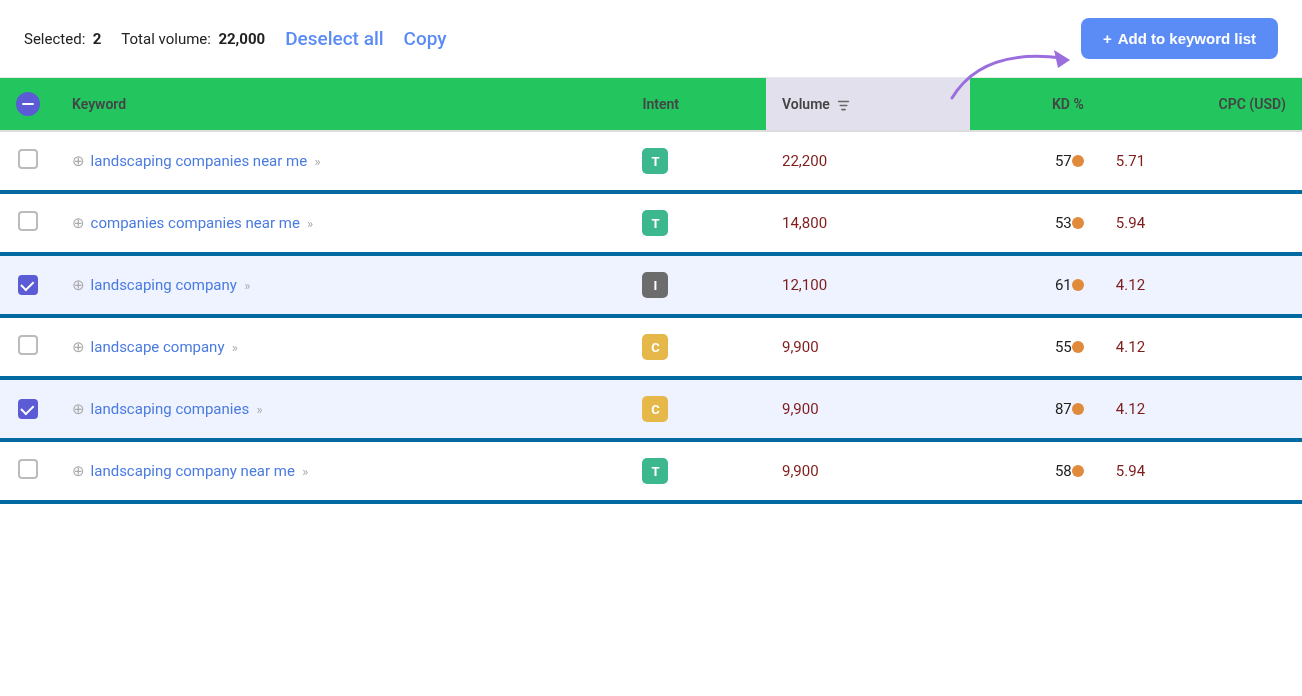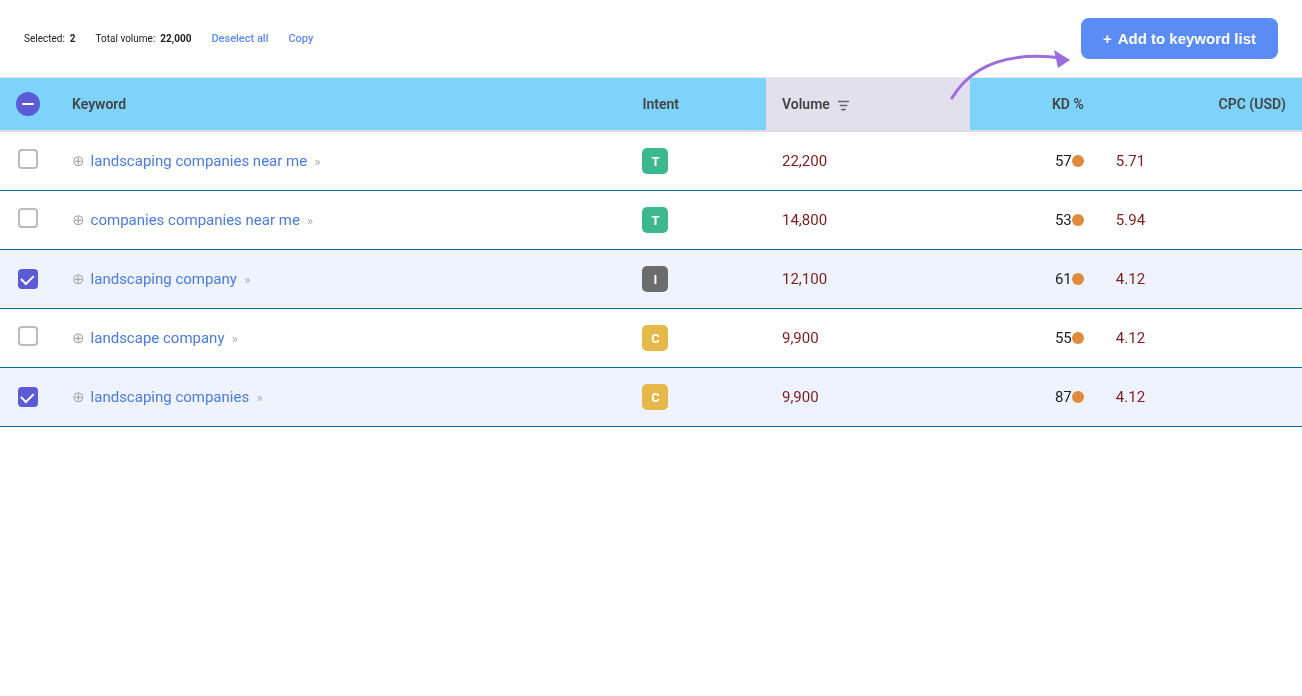--- a/index.html
+++ b/index.html
@@ -13,28 +13,28 @@
     
     .top-bar {
       display: flex;
       align-items: center;
       padding: 18px 24px;
       gap: 20px;
       border-bottom: 1px solid #e8e8e8;
       position: relative;
     }
     .top-bar-selected {
-      font-size: 10px;
+      font-size: 15px;
       color: #222;
     }
     .top-bar-selected strong { font-weight: 700; }
     .top-bar-link {
       color: #5b8cf5;
       cursor: pointer;
-      font-size: 11px;
+      font-size: 19px;
       font-weight: 500;
     }
 
     .add-keyword-btn {
       margin-left: auto;
       background: #5b8cf5;
       color: #fff;
       border: none;
       border-radius: 8px;
       padding: 12px 22px;
@@ -58,21 +58,21 @@
     
     .table-wrap {
       width: 100%;
       overflow-x: auto;
     }
     table {
       width: 100%;
       border-collapse: collapse;
     }
     thead tr {
-      background: #7dd3fc;
+      background: #22c55e;
     }
     thead th {
       padding: 14px 16px;
       text-align: left;
       font-weight: 600;
       color: #444;
       font-size: 14px;
       border-bottom: 2px solid #ddd;
     }
     thead th.col-volume {
@@ -82,21 +82,21 @@
       text-align: right;
     }
 
     
     .checkbox-header {
       width: 40px;
       text-align: center !important;
     }
 
     tbody tr {
-      border-bottom: 1px solid #0369a1;
+      border-bottom: 4px solid #0369a1;
       background: #fff;
     }
     tbody tr.selected-row {
       background: #eef3ff;
       margin-left: 47px;
     }
 
     td {
       padding: 16px 16px;
       vertical-align: middle;
@@ -337,15 +337,28 @@
           <td><span class="intent-badge intent-C">C</span></td>
           <td class="col-right">9,900</td>
           <td>
             <div class="kd-cell">
               <span>87</span>
               <span class="kd-dot"></span>
             </div>
           </td>
           <td class="col-right">4.12</td>
         </tr>
+        <tr>
+          <td class="checkbox-cell"><div class="custom-checkbox"></div></td>
+          <td class="keyword-cell"><span class="kw-icon">⊕</span><span style="cursor:pointer">landscaping company near me</span><span class="kw-chevron"> »</span></td>
+          <td><span class="intent-badge intent-T">T</span></td>
+          <td class="col-right">9,900</td>
+          <td>
+            <div class="kd-cell">
+              <span>58</span>
+              <span class="kd-dot"></span>
+            </div>
+          </td>
+          <td class="col-right">5.94</td>
+        </tr>
       </tbody>
   </table>
 </div>
 
 </body></html>

